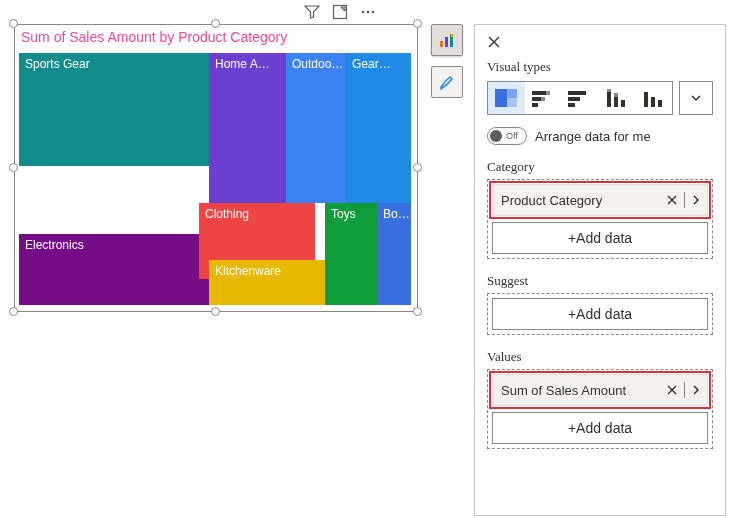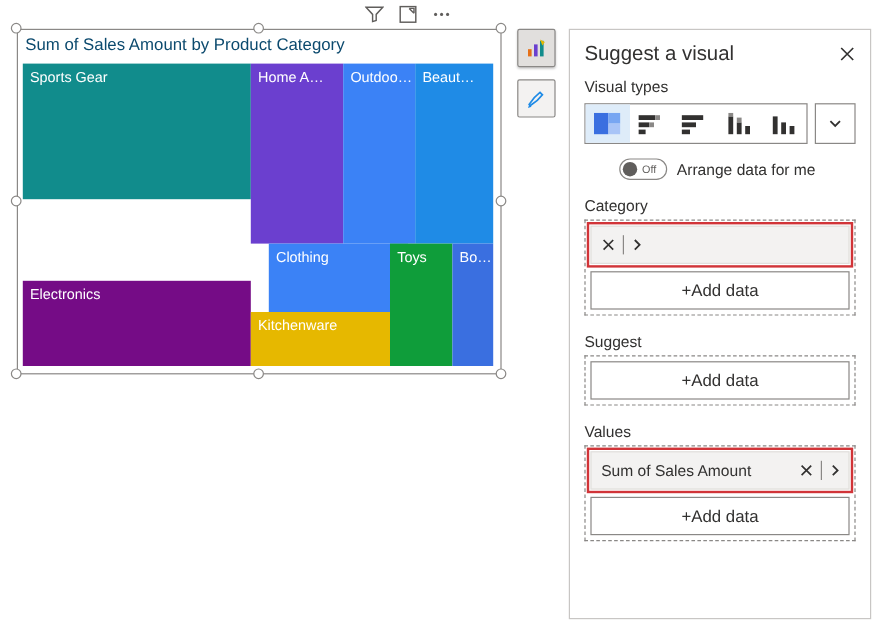--- a/index.html
+++ b/index.html
@@ -32,21 +32,21 @@
     position: absolute;
     left: 14px;
     top: 24px;
     width: 404px;
     height: 288px;
     border: 1px solid #8a8886;
     background: #fff;
   }
   .chart-title {
     font-size: 14px;
-    color: #0c4a6e;
+    color: #ec4899;
     padding: 4px 6px 0 6px;
     height: 22px;
   }
   .treemap {
     position: absolute;
     left: 4px;
     top: 28px;
     width: 356px;
     height: 252px;
   }
@@ -117,20 +117,21 @@
   }
   .close-x {
     font-size: 17px;
     color:#605e5c;
     cursor: pointer;
   }
   .section-label {
     margin-top: 10px;
     font-size: 13px;
     color:#323130;
+    font-family:Liberation Serif, serif;
   }
   .visual-types-row {
     margin-top: 6px;
     display: flex;
     gap: 6px;
     align-items: center;
   }
   .vt-group {
     flex: 1;
     display: flex;
@@ -153,21 +154,20 @@
     display:flex;
     align-items:center;
     justify-content:center;
     cursor:pointer;
   }
   .toggle-row {
     display:flex;
     align-items:center;
     gap:8px;
     margin-top: 12px;
-    margin-left: 29px;
   }
   .toggle {
     width: 40px;
     height: 18px;
     border: 1px solid #8a8886;
     border-radius: 10px;
     position: relative;
     background:#fff;
     cursor:pointer;
     display:flex;
@@ -246,22 +246,22 @@
   </span>
 </div>
 
 <div class="chart-wrap">
   <div class="chart-title">Sum of Sales Amount by Product Category</div>
   <div class="treemap" id="treemap">
       <div class="tile" style="left: 0px; top: 0px; width: 190px; height: 112.809px; background: rgb(17, 140, 140);">Sports Gear</div>
       <div class="tile" style="left: 0px; top: 181.04px; width: 190px; height: 70.9603px; background: rgb(117, 12, 134);">Electronics</div>
       <div class="tile" style="left: 190px; top: 0px; width: 77px; height: 150.108px; background: rgb(107, 63, 207);">Home A…</div>
       <div class="tile" style="left: 267px; top: 0px; width: 60px; height: 150.108px; background: #3b82f6;">Outdoo…</div>
-      <div class="tile" style="left: 327px; top: 0px; width: 65px; height: 150.108px; background: rgb(31, 139, 230);">Beaut…</div>
-      <div class="tile" style="left: 205px; top: 150.108px; width: 116px; height: 75.509px; background: #3b82f6;">Clothing</div>
+      <div class="tile" style="left: 327px; top: 0px; width: 65px; height: 150.108px; background: rgb(31, 139, 230);">Gear…</div>
+      <div class="tile" style="left: 180px; top: 150.108px; width: 116px; height: 75.509px; background: #ef4444;">Clothing</div>
       <div class="tile" style="left: 190px; top: 207.422px; width: 116px; height: 44.5776px; background: rgb(230, 184, 0);">Kitchenware</div>
       <div class="tile" style="left: 306px; top: 150.108px; width: 52px; height: 101.892px; background: rgb(15, 157, 58);">Toys</div>
       <div class="tile" style="left: 358px; top: 150.108px; width: 34px; height: 101.892px; background: rgb(58, 111, 224);">Bo…</div>
     </div>
 </div>
 
 <div class="handle" style="left:9px; top:19px"></div>
 <div class="handle" style="left:211px; top:19px"></div>
 <div class="handle" style="left:413px; top:19px"></div>
 <div class="handle" style="left:9px; top:163px"></div>
@@ -282,21 +282,20 @@
   <div class="tool-btn">
     <svg width="18" height="18" viewBox="0 0 18 18">
       <path d="M3 14c3-5 5-7 9-10l2 2c-3 4-5 6-10 9z" fill="none" stroke="#1f8be6" stroke-width="1.5"></path>
       <path d="M3 14l-1 3 3-1z" fill="#1f8be6"></path>
     </svg>
   </div>
 </div>
 
 <div class="panel">
   <div class="panel-header">
-    <div class="panel-title">Suggest a visual</div>
     <div class="close-x">
       <svg width="14" height="14" viewBox="0 0 14 14">
           <path d="M2 2l10 10M12 2L2 12" stroke="#323130" stroke-width="1.4"></path>
         </svg>
     </div>
   </div>
 
   <div class="section-label">Visual types</div>
   <div class="visual-types-row">
     <div class="vt-group">
@@ -352,20 +351,21 @@
       <div class="knob"></div>
       <span>Off</span>
     </div>
     <div>Arrange data for me</div>
   </div>
 
   <div class="field-section">
     <div class="section-label">Category</div>
     <div class="field-well">
       <div class="field-chip highlight">
+        <span class="chip-label">Product Category</span>
         <span class="chip-x">
           <svg width="12" height="12" viewBox="0 0 12 12">
               <path d="M2 2l8 8M10 2L2 10" stroke="#323130" stroke-width="1.4"></path>
             </svg>
         </span>
         <span class="chip-divider"></span>
         <span class="chip-arrow">
           <svg width="10" height="12" viewBox="0 0 10 12">
               <path d="M3 2l4 4-4 4" fill="none" stroke="#323130" stroke-width="1.5"></path>
             </svg>

